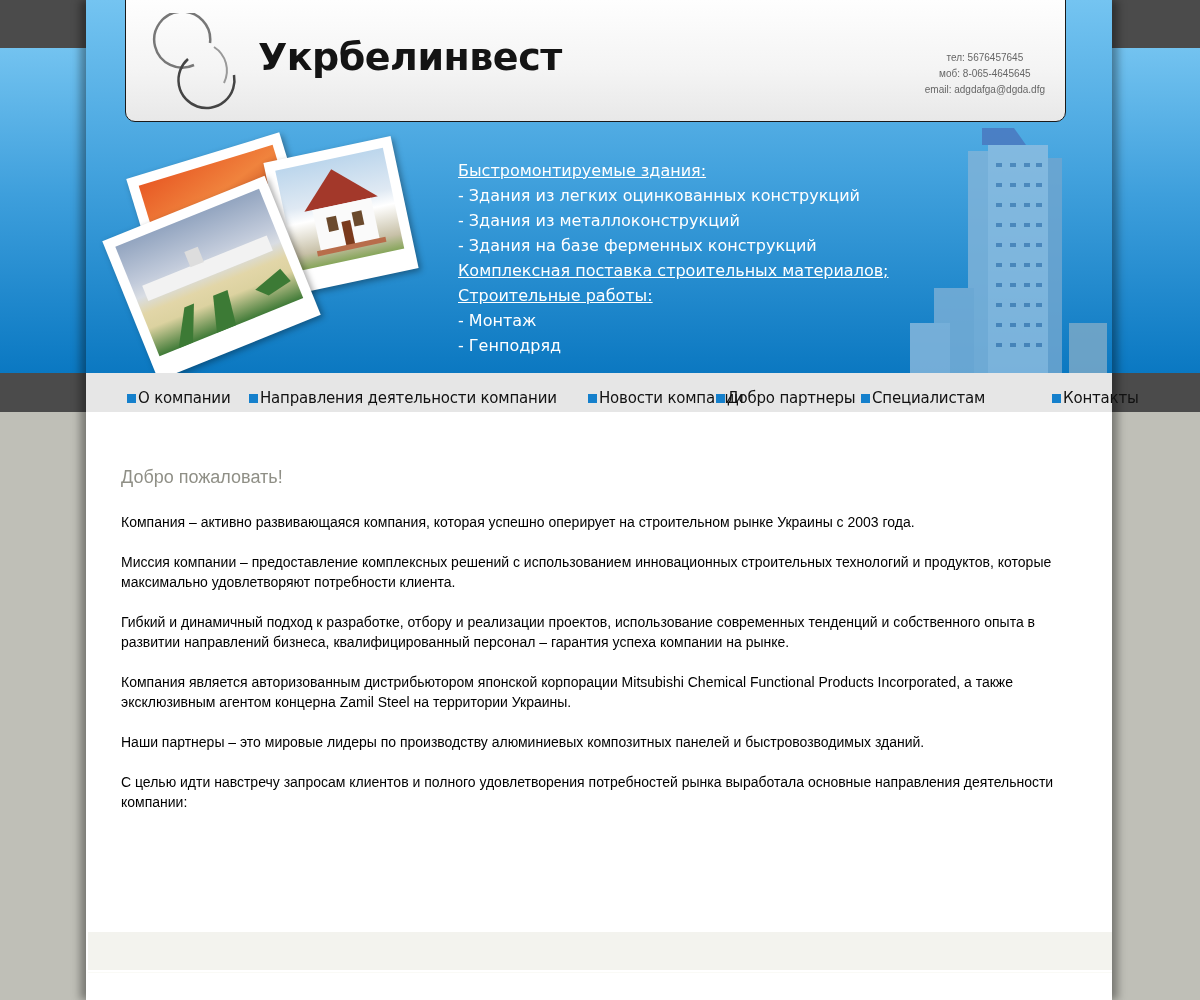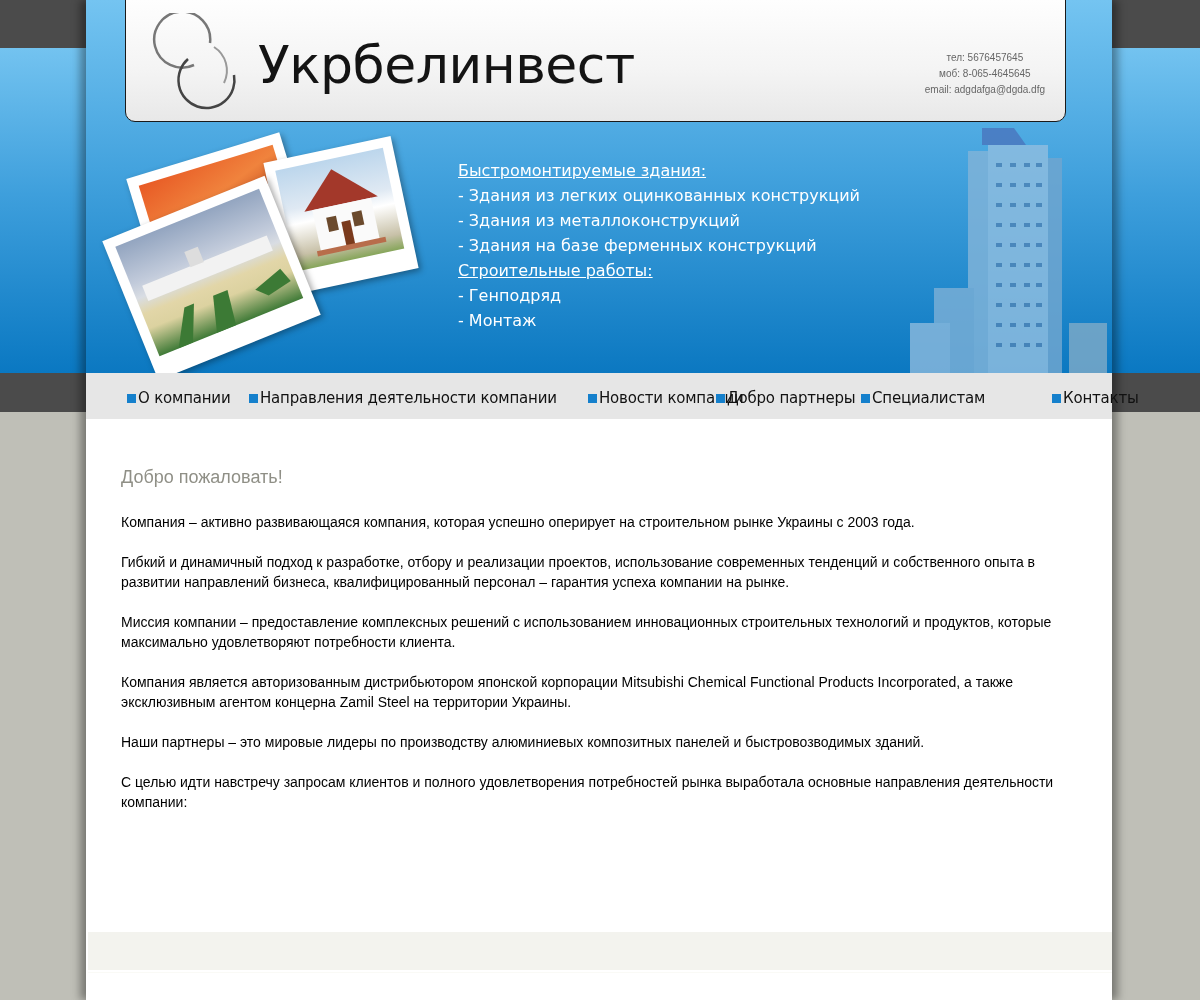--- a/index.html
+++ b/index.html
@@ -18,36 +18,36 @@
   
   .page { position: absolute; left: 86px; top: 0; width: 1026px; height: 1000px; background: #fff;
     box-shadow: -6px 0 8px rgba(0,0,0,0.35), 6px 0 8px rgba(0,0,0,0.35); }
   .header { position: absolute; left: 0; top: 0; width: 1026px; height: 373px;
     background: linear-gradient(to bottom, #74c4f1 0%, #44a3de 45%, #0b78c1 100%); overflow: hidden; }
 
   .logo-panel { position: absolute; left: 39px; top: -8px; width: 941px; height: 130px;
     background: linear-gradient(to bottom, #ffffff 0%, #f4f4f4 60%, #e8e8e8 100%);
     border: 1px solid #1a1a1a; border-radius: 0 0 10px 10px; box-sizing: border-box; }
   .logo-mark { position: absolute; left: 24px; top: 20px; width: 100px; height: 100px; }
-  .logo-text { position: absolute; left: 132px; top: 42px; font-size: 52px; color: #141414;
-    font-family: "DejaVu Sans", sans-serif; letter-spacing: -0.5px; font-weight: normal; }
+  .logo-text { position: absolute; left: 132px; top: 42px; font-size: 38px; color: #141414;
+    font-family: "DejaVu Sans", sans-serif; letter-spacing: -0.5px; font-weight: bold; }
   .contacts { position: absolute; right: 20px; top: 57px; text-align: center; font-size: 10px; color: #666; line-height: 16px; }
 
   .photos { position: absolute; left: 30px; top: 128px; width: 300px; height: 245px; }
   .photo { position: absolute; background: #fff; box-shadow: 2px 3px 6px rgba(0,0,0,0.35); }
   .photo .img { position: absolute; left: 10px; top: 10px; right: 10px; bottom: 22px; }
 
   .services { position: absolute; left: 372px; top: 158px; color: #fff; font-size: 16px;
     font-family: "DejaVu Sans", sans-serif; line-height: 25px; }
   .services .item { white-space: nowrap; }
   .services .head { text-decoration: underline; cursor: pointer; }
 
   .tower { position: absolute; left: 818px; top: 123px; width: 208px; height: 250px; opacity: 0.85; }
 
-  .nav { position: absolute; left: 0; top: 373px; width: 1026px; height: 46px; background: #e6e6e6; }
+  .nav { position: absolute; left: 0; top: 373px; width: 1026px; height: 39px; background: #e6e6e6; }
   .nav-item { position: absolute; top: 16px; font-size: 15px; color: #111; white-space: nowrap;
     font-family: "DejaVu Sans", sans-serif; cursor: pointer; letter-spacing: -0.2px; }
   .nav-item .sq { display: inline-block; width: 9px; height: 9px; background: #1580cc; margin-right: 2px; vertical-align: 0px; }
 
   .content { position: absolute; left: 35px; top: 455px; width: 960px; }
   .welcome { font-size: 18px; color: #8f8f86; margin: 12px 0 24px 0; font-weight: normal; }
   .para { font-size: 14px; color: #000; line-height: 20px; margin: 0 0 20px 0; }
 
   .footer-band { position: absolute; left: 2px; top: 932px; width: 1024px; height: 38px; background: #f3f3ee; }
   .footer-line { position: absolute; left: 2px; top: 972px; width: 1024px; height: 1px; background: #fafaf6; }
@@ -104,23 +104,24 @@
           </svg>
         </div>
       </div>
     </div>
 
     <div class="services">
       <div class="item head">Быстромонтируемые здания:</div>
       <div class="item">- Здания из легких оцинкованных конструкций</div>
       <div class="item">- Здания из металлоконструкций</div>
       <div class="item">- Здания на базе ферменных конструкций</div>
+      <div class="item head">Комплексная поставка строительных материалов;</div>
       <div class="item head">Строительные работы:</div>
+      <div class="item">- Монтаж</div>
       <div class="item">- Генподряд</div>
-      <div class="item">- Монтаж</div>
     </div>
 
     <svg class="tower" viewBox="0 0 208 250">
       <polygon points="78,5 110,5 122,22 78,22" fill="#4a78c0"></polygon>
       <rect x="64" y="28" width="20" height="222" fill="#7fb3d9"></rect>
       <rect x="84" y="22" width="60" height="228" fill="#8dbde0"></rect>
       <rect x="144" y="35" width="14" height="215" fill="#6fa6d0"></rect>
       <rect x="30" y="165" width="40" height="85" fill="#78aed6"></rect>
       <rect x="6" y="200" width="40" height="50" fill="#86b7dc"></rect>
       <rect x="165" y="200" width="38" height="50" fill="#7aa9c8"></rect>
@@ -186,22 +187,22 @@
       <span class="sq"></span><span>Специалистам</span>
     </div>
     <div class="nav-item" style="left:918px;margin-left:48px;">
       <span class="sq"></span><span>Контакты</span>
     </div>
   </div>
 
   <div class="content">
     <h1 class="welcome">Добро пожаловать!</h1>
     <p class="para">Компания  – активно развивающаяся компания, которая успешно оперирует на строительном рынке Украины с 2003 года.</p>
+    <p class="para">Миссия компании – предоставление комплексных решений с использованием инновационных строительных технологий и продуктов, которые максимально удовлетворяют потребности клиента.</p>
     <p class="para">Гибкий и динамичный подход к разработке, отбору и реализации проектов, использование современных тенденций и собственного опыта в развитии направлений бизнеса, квалифицированный персонал – гарантия успеха компании на рынке.</p>
-    <p class="para">Миссия компании – предоставление комплексных решений с использованием инновационных строительных технологий и продуктов, которые максимально удовлетворяют потребности клиента.</p>
     <p class="para">Компания является авторизованным дистрибьютором японской корпорации Mitsubishi Chemical Functional Products Incorporated, а также эксклюзивным агентом концерна Zamil Steel на территории Украины.</p>
     <p class="para">Наши партнеры – это мировые лидеры по производству алюминиевых композитных панелей и быстровозводимых зданий.</p>
     <p class="para">С целью идти навстречу запросам клиентов и полного удовлетворения потребностей рынка  выработала основные направления деятельности компании:</p>
   </div>
 
   <div class="footer-band"></div>
   <div class="footer-line"></div>
 </div>
 
 </body></html>

